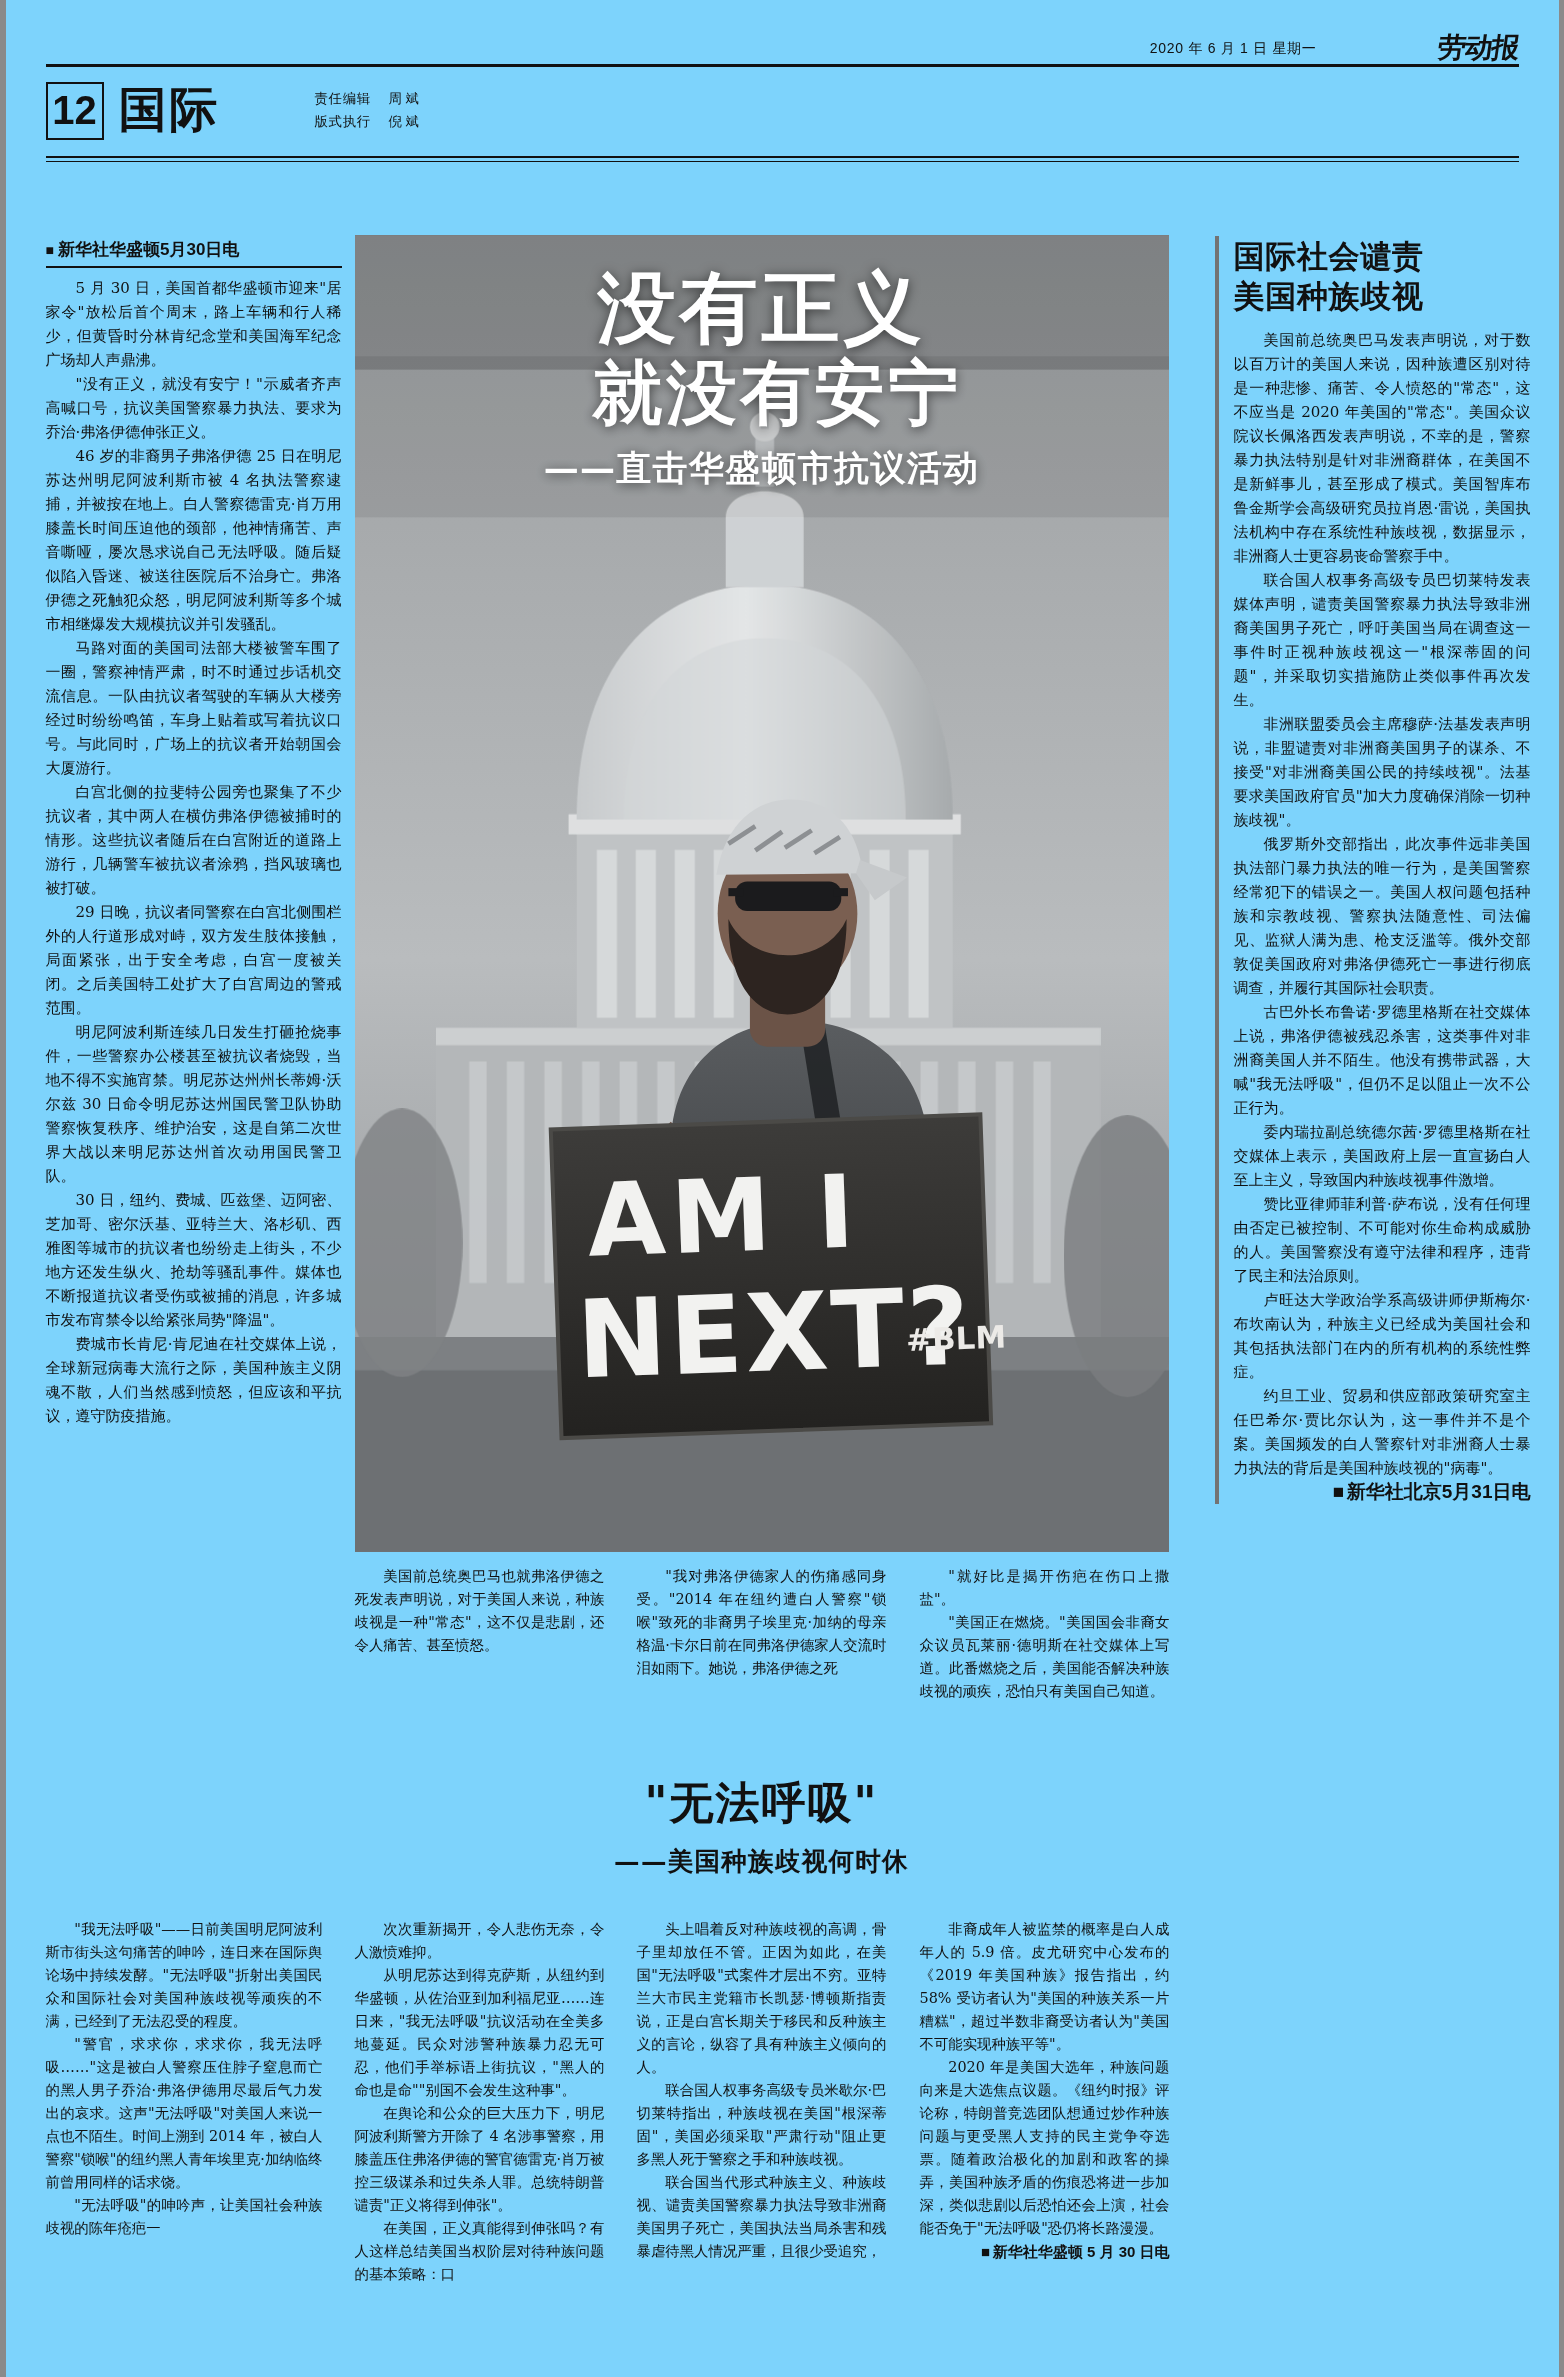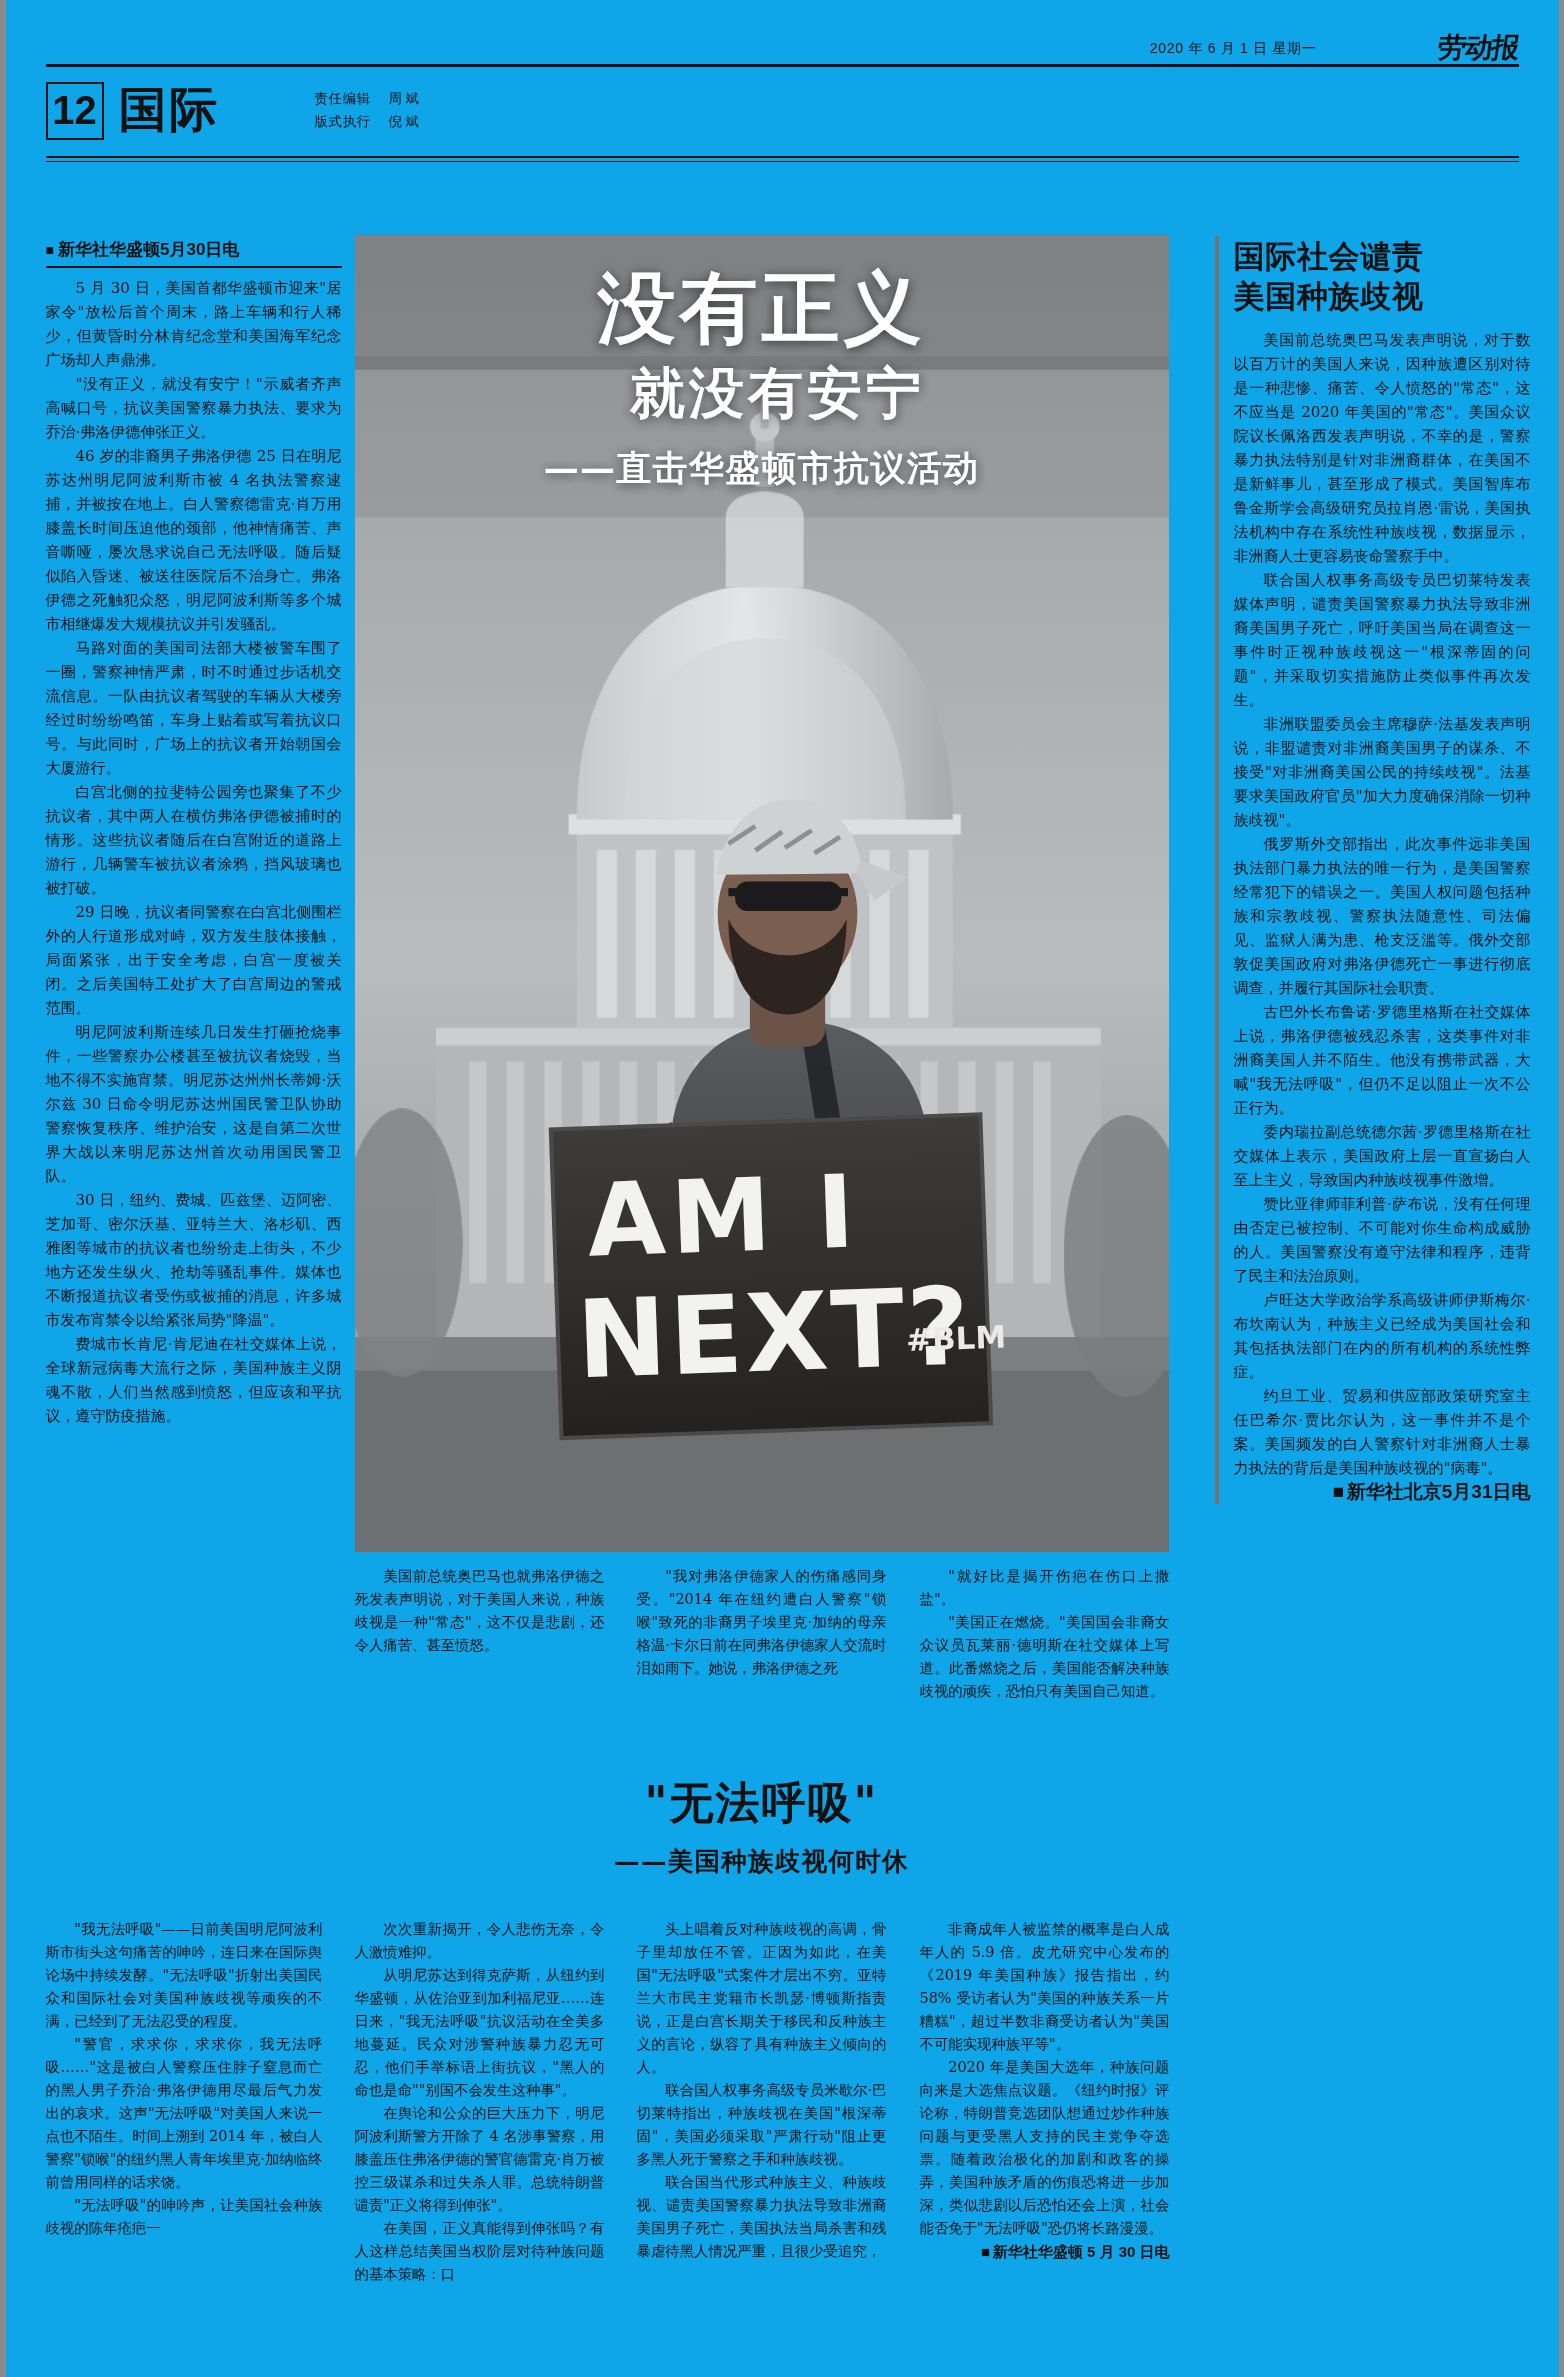--- a/index.html
+++ b/index.html
@@ -3,21 +3,21 @@
 <meta charset="utf-8">
 <style>
   html, body {
     margin: 0;
     padding: 0;
     background: #8a8a8a;
   }
   .page {
     width: 1553px;
     height: 2377px;
-    background: #0ea5e9;
+    background: #7dd3fc;
     position: relative;
     margin: 0 auto;
     font-family: "Liberation Serif", "DejaVu Serif", serif;
     color: #111;
     overflow: hidden;
   }
   
   .masthead {
     position: absolute;
     left: 40px; top: 40px; right: 40px;
@@ -148,21 +148,21 @@
     left: 0; right: 0;
     top: 32px;
     text-align: center;
     color: #fff;
     font-family: "DejaVu Serif", serif;
     font-weight: bold;
     text-shadow: 0 2px 12px rgba(0,0,0,.6);
     pointer-events: none;
   }
   .hero-title .l1 { font-size: 78px; letter-spacing: 4px; line-height: 82px;}
-  .hero-title .l2 { font-size: 55px; letter-spacing: 4px; line-height: 87px; margin-left: 32px;}
+  .hero-title .l2 { font-size: 70px; letter-spacing: 4px; line-height: 87px; margin-left: 32px;}
   .hero-sub {
     font-size: 35px;
     letter-spacing: 1.3px;
     margin-top: 9.4px;
     font-weight: bold;
   }
 
   
   .cap-col {
     position: absolute;

